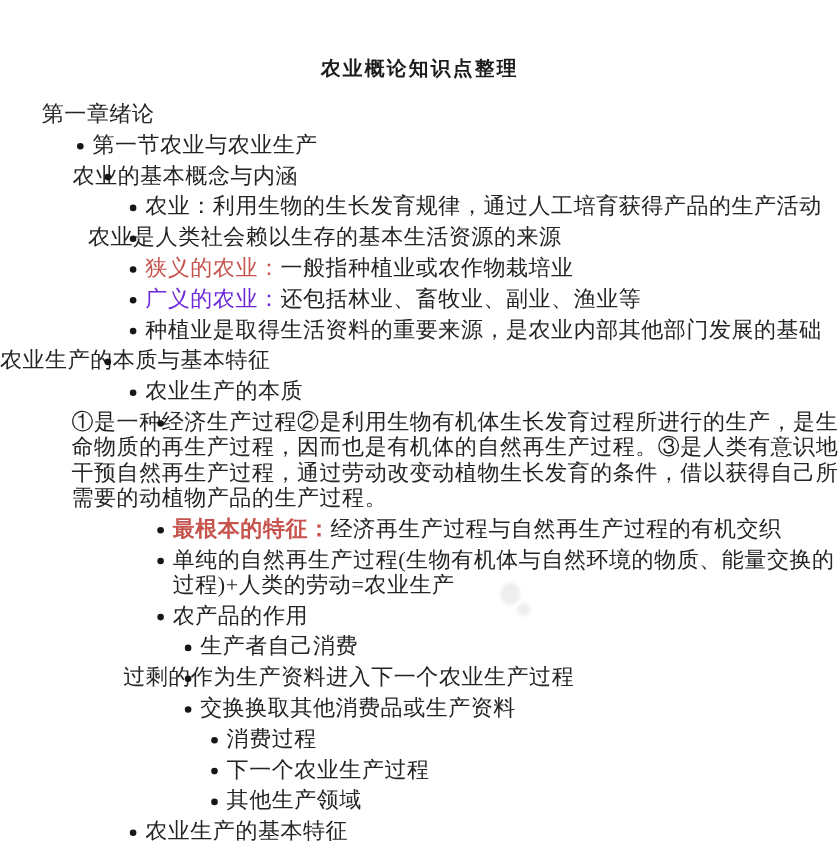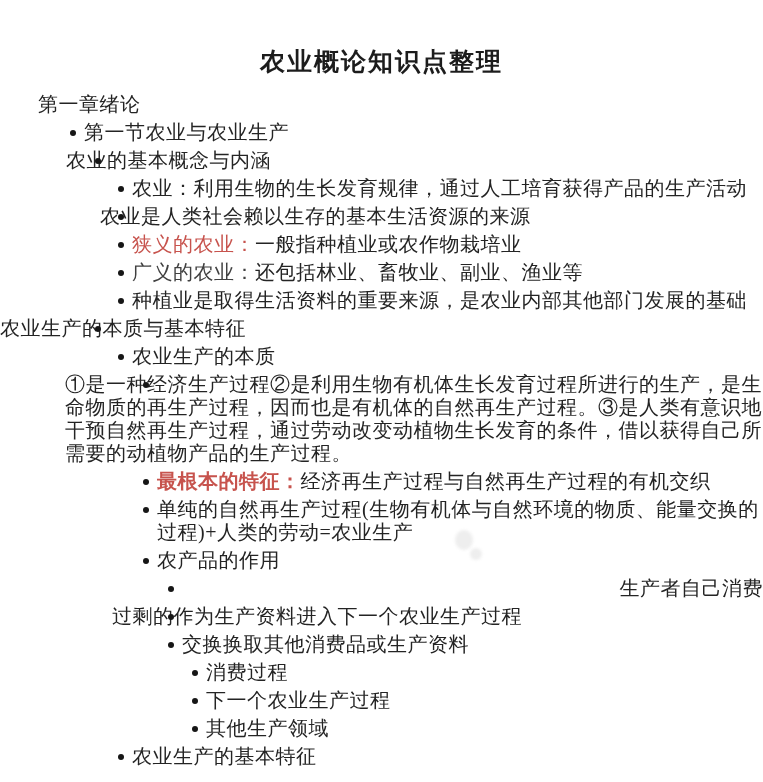--- a/index.html
+++ b/index.html
@@ -5,21 +5,21 @@
   html,body{margin:0;padding:0;}
   body{
     width:763px;height:782px;background:#ffffff;overflow:hidden;
     font-family:"Liberation Serif","DejaVu Serif",serif;
   }
   .doc{
     position:relative;width:763px;height:782px;background:#ffffff;overflow:hidden;
   }
   .doc-title{
     margin:0;padding-top:47px;text-align:center;
-    font-size:25px;line-height:30px;font-weight:600;letter-spacing:2px;
+    font-size:18px;line-height:30px;font-weight:600;letter-spacing:2px;
     color:#1c1c1c;
   }
   .outline{
     margin-top:16px;
   }
   .row{
     position:relative;
     font-size:20px;line-height:23px;letter-spacing:0.5px;
     color:#242424;
     margin-top:5px;
@@ -43,31 +43,31 @@
 </head>
 <body>
 
 <div class="doc">
   <h1 class="doc-title">农业概论知识点整理</h1>
   <div class="outline" id="outline">
       <div class="row" style="padding-left: 38px; color: rgb(36, 36, 36);"><span>第一章绪论</span></div>
       <div class="row" style="padding-left: 84px; color: rgb(36, 36, 36);"><span class="bullet" style="left: 70px;"></span><span>第一节农业与农业生产</span></div>
       <div class="row" style="padding-left: 66px; color: rgb(36, 36, 36);"><span class="bullet" style="left: 95px;"></span><span>农业的基本概念与内涵</span></div>
       <div class="row" style="padding-left: 132px; color: rgb(36, 36, 36);"><span class="bullet" style="left: 118px;"></span><span>农业：利用生物的生长发育规律，通过人工培育获得产品的生产活动</span></div>
-      <div class="row" style="padding-left: 100px; color: rgb(36, 36, 36);"><span class="bullet" style="left: 118px;"></span><span>农业是人类社会赖以生存的基本生活资源的来源</span></div>
+      <div class="row" style="padding-left: 80px; color: rgb(36, 36, 36);"><span class="bullet" style="left: 118px;"></span><span>农业是人类社会赖以生存的基本生活资源的来源</span></div>
       <div class="row" style="padding-left: 132px; color: rgb(36, 36, 36);"><span class="bullet" style="left: 118px;"></span><span class="red" style="color: rgb(199, 83, 77);">狭义的农业：</span><span>一般指种植业或农作物栽培业</span></div>
-      <div class="row" style="padding-left: 132px; color: rgb(36, 36, 36);"><span class="bullet" style="left: 118px;"></span><span class="red" style="color: #404040;">广义的农业：</span><span>还包括林业、畜牧业、副业、渔业等</span></div>
+      <div class="row" style="padding-left: 132px; color: rgb(36, 36, 36);"><span class="bullet" style="left: 118px;"></span><span class="red" style="color: #6d28d9;">广义的农业：</span><span>还包括林业、畜牧业、副业、渔业等</span></div>
       <div class="row" style="padding-left: 132px; color: rgb(36, 36, 36);"><span class="bullet" style="left: 118px;"></span><span>种植业是取得生活资料的重要来源，是农业内部其他部门发展的基础</span></div>
       <div class="row" style="color: rgb(36, 36, 36);"><span class="bullet" style="left: 95px;"></span><span>农业生产的本质与基本特征</span></div>
       <div class="row" style="padding-left: 132px; color: rgb(36, 36, 36);"><span class="bullet" style="left: 118px;"></span><span>农业生产的本质</span></div>
       <div class="row" style="padding-left: 65px; color: rgb(36, 36, 36);"><span class="bullet" style="left: 143px;"></span><span> ①是一种经济生产过程②是利用生物有机体生长发育过程所进行的生产，是生命物质的再生产过程，因而也是有机体的自然再生产过程。③是人类有意识地干预自然再生产过程，通过劳动改变动植物生长发育的条件，借以获得自己所需要的动植物产品的生产过程。</span></div>
       <div class="row" style="padding-left: 157px; color: rgb(36, 36, 36);"><span class="bullet" style="left: 143px;"></span><span class="red" style="color: rgb(199, 83, 77); font-weight: bold;">最根本的特征：</span><span>经济再生产过程与自然再生产过程的有机交织</span></div>
       <div class="row" style="padding-left: 157px; color: rgb(36, 36, 36);"><span class="bullet" style="left: 143px;"></span><span>单纯的自然再生产过程(生物有机体与自然环境的物质、能量交换的过程)+人类的劳动=农业生产</span></div>
       <div class="row" style="padding-left: 157px; color: rgb(36, 36, 36);"><span class="bullet" style="left: 143px;"></span><span>农产品的作用</span></div>
-      <div class="row" style="padding-left: 182px; color: rgb(36, 36, 36); text-align: right;"><span class="bullet" style="left: 168px;"></span><span>生产者自己消费</span></div>
+      <div class="row" style="padding-left: 182px; color: rgb(36, 36, 36);"><span class="bullet" style="left: 168px;"></span><span>生产者自己消费</span></div>
       <div class="row" style="padding-left: 112px; color: rgb(36, 36, 36);"><span class="bullet" style="left: 168px;"></span><span>过剩的作为生产资料进入下一个农业生产过程</span></div>
       <div class="row" style="padding-left: 182px; color: rgb(36, 36, 36);"><span class="bullet" style="left: 168px;"></span><span>交换换取其他消费品或生产资料</span></div>
       <div class="row" style="padding-left: 206px; color: rgb(36, 36, 36);"><span class="bullet" style="left: 192px;"></span><span>消费过程</span></div>
       <div class="row" style="padding-left: 206px; color: rgb(36, 36, 36);"><span class="bullet" style="left: 192px;"></span><span>下一个农业生产过程</span></div>
       <div class="row" style="padding-left: 206px; color: rgb(36, 36, 36);"><span class="bullet" style="left: 192px;"></span><span>其他生产领域</span></div>
       <div class="row" style="padding-left: 132px; color: rgb(36, 36, 36);"><span class="bullet" style="left: 118px;"></span><span>农业生产的基本特征</span></div>
     </div>
   <div class="scan-artifact artifact-1"></div>
   <div class="scan-artifact artifact-2"></div>
 </div>

